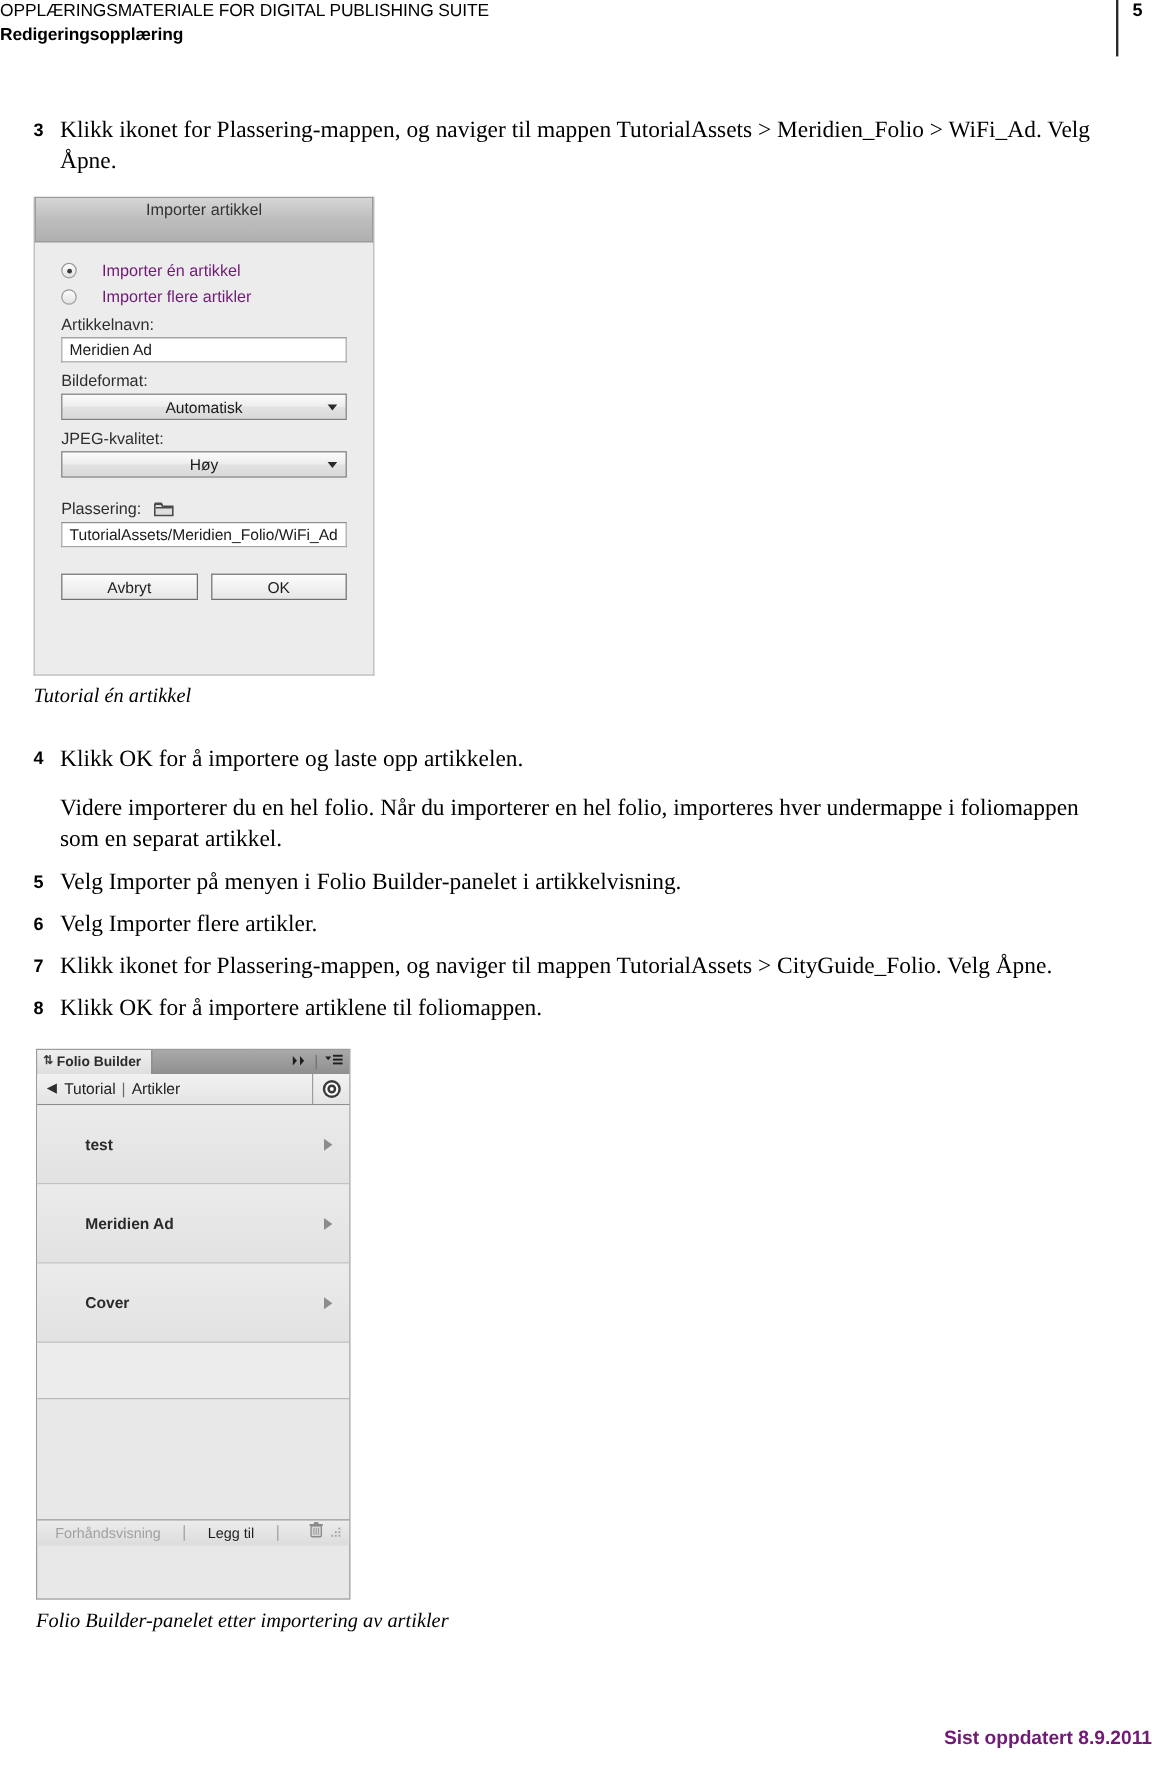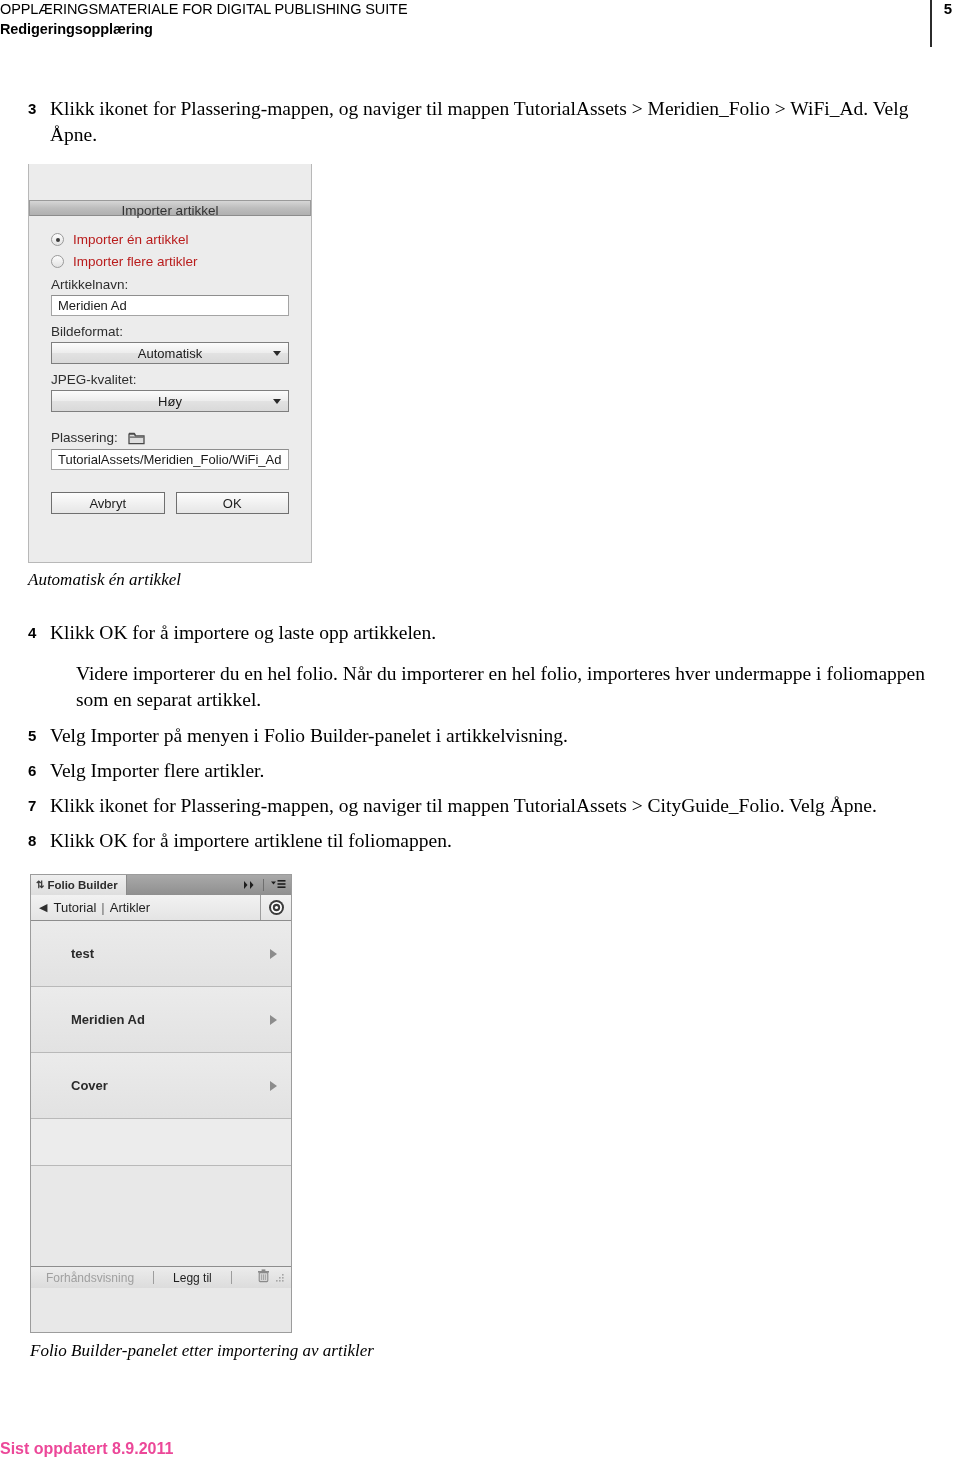--- a/index.html
+++ b/index.html
@@ -74,46 +74,44 @@
     font-size: 19.5px;
     line-height: 25.5px;
     color: #000;
   }
   .para {
     position: absolute;
     font-family: "Liberation Serif", serif;
     font-size: 19.5px;
     line-height: 25.5px;
     color: #000;
-    margin-left: 26px;
   }
   .caption {
     position: absolute;
     font-family: "Liberation Serif", serif;
     font-style: italic;
     font-size: 17px;
     color: #000;
   }
 
   
   .dialog {
     position: absolute;
     left: 28px; top: 164px;
     width: 284px; height: 399px;
     background: #ececec;
     border: 1px solid #b8b8b8;
     border-top: none;
   }
   .dlg-titlebar {
-    height: 16px;
+    height: 38px;
     background: linear-gradient(to bottom, #d6d6d6 0%, #bdbdbd 50%, #b0b0b0 100%);
     border: 1px solid #9a9a9a;
     border-bottom: 1px solid #8c8c8c;
     position: relative;
-    margin-top: 36px;
   }
   .dlg-title {
     position: absolute;
     left: 0; right: 0; top: 2px;
     text-align: center;
     font-family: "Liberation Sans", sans-serif;
     font-size: 13.5px;
     color: #333;
   }
   .dlg-body { padding: 16px 22px 0 22px; position: relative; }
@@ -136,21 +134,22 @@
     content: "";
     position: absolute;
     left: 3.5px; top: 3.5px;
     width: 4px; height: 4px;
     border-radius: 50%;
     background: #3a3a3a;
   }
   .radio-label {
     font-family: "Liberation Sans", sans-serif;
     font-size: 13.5px;
-    color: #b91c1c;
+    color: #701a75;
+    margin-left: 12px;
   }
 
   .field-label {
     font-family: "Liberation Sans", sans-serif;
     font-size: 13.5px;
     color: #2e2e2e;
     margin: 8px 0 3px 0;
   }
   .text-input {
     height: 21px;
@@ -355,25 +354,25 @@
     align-items: center;
     gap: 5px;
     padding-right: 2px;
   }
 
   
   .doc-footer {
     position: absolute;
     left: 0; right: 0;
     top: 1440px;
-    text-align: left;
+    text-align: right;
     font-family: "Liberation Sans", sans-serif;
     font-size: 16px;
     font-weight: bold;
-    color: #ec4899;
+    color: #701a75;
   }
 </style>
 </head>
 <body>
 
 <div class="page-header">
   <div class="hdr-line1">OPPLÆRINGSMATERIALE FOR DIGITAL PUBLISHING SUITE</div>
   <div class="hdr-line2">Redigeringsopplæring</div>
   <div class="hdr-rule"></div>
   <div class="hdr-pageno">5</div>
@@ -431,21 +430,21 @@
     </div>
 
     <div class="btn-row">
       <div class="btn">Avbryt</div>
       <div class="btn">OK</div>
     </div>
 
   </div>
 </div>
 
-<div class="caption" style="left:28px; top:570px;">Automatisk én artikkel</div>
+<div class="caption" style="left:28px; top:570px;">Tutorial én artikkel</div>
 
 <div class="step" style="left:28px; top:620px; width:890px;">
   <div class="step-num">4</div>
   <div class="step-body">Klikk OK for å importere og laste opp artikkelen.</div>
 </div>
 
 <div class="para" style="left:50px; top:661px; width:880px;">Videre importerer du en hel folio. Når du importerer en hel folio, importeres hver undermappe i foliomappen som en separat artikkel.</div>
 
 <div class="step" style="left:28px; top:723px; width:890px;">
   <div class="step-num">5</div>

